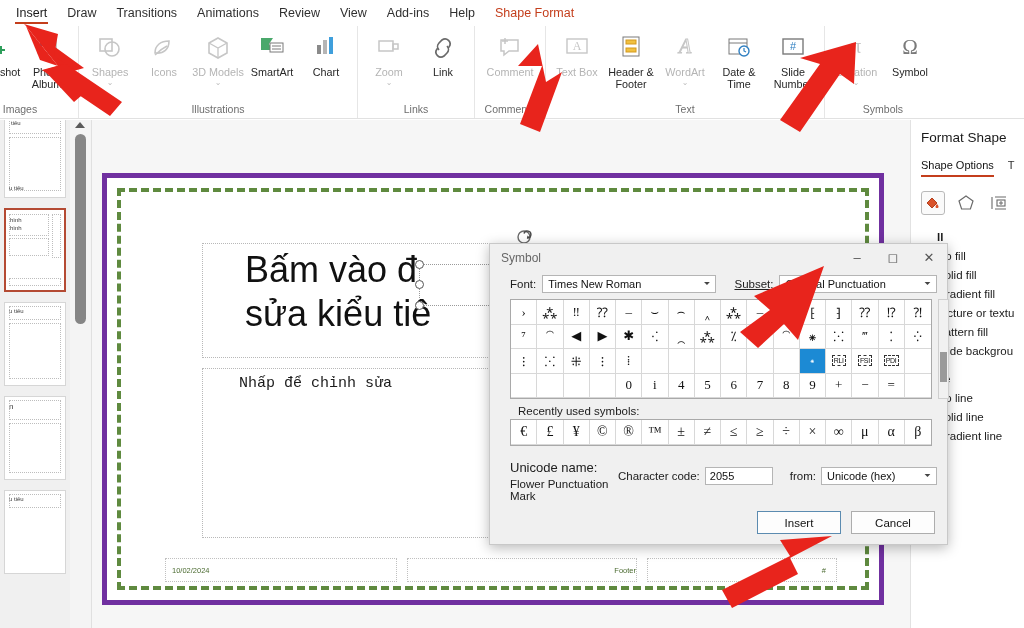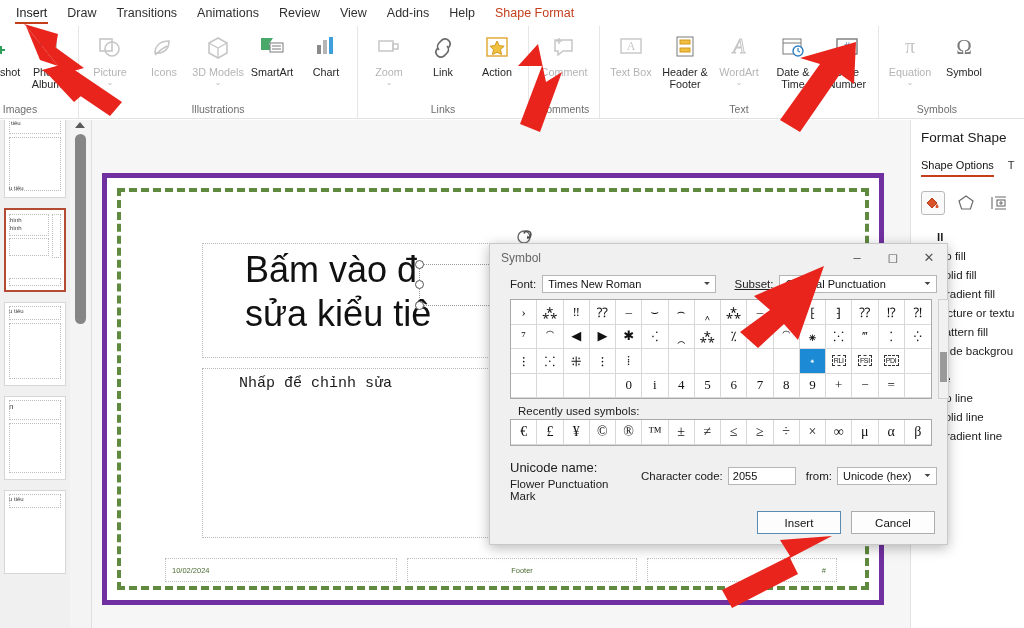--- a/index.html
+++ b/index.html
@@ -133,21 +133,21 @@
     position:absolute; left:36px; top:6px; font-size:15px; color:#1a1a1a;
     white-space:nowrap;
     font-family:Liberation Mono, monospace;
   }
   .foot {
     position:absolute; bottom:18px; height:24px;
     border:1px dotted #c0c0c0;
     font-size:7.5px; color:#4a6a30; display:flex; align-items:center;
   }
   .foot.date { left:58px; width:232px; padding-left:6px; }
-  .foot.text { left:300px; width:230px; justify-content:center;margin-top:32px; }
+  .foot.text { left:300px; width:230px; justify-content:flex-end;margin-top:32px; }
   .foot.num  { left:540px; width:190px; justify-content:flex-end; padding-right:10px; }
 
   
   .seltb {
     position:absolute; left:312px; top:86px; width:210px; height:42px;
     border:1px dotted #9a9a9a;
   }
   .hnd {
     position:absolute; width:9px; height:9px; border-radius:50%;
     background:#ffffff; border:1.2px solid #555;
@@ -294,21 +294,21 @@
 
     <div class="rgroup">
       <div class="gitems">
         <div class="rbtn disabled">
           <div class="ico">
             <svg width="30" height="30" viewBox="0 0 30 30">
               <rect x="5" y="6" width="12" height="12" fill="none" stroke="#c6c6c6" stroke-width="1.6"></rect>
               <circle cx="17" cy="16" r="7" fill="none" stroke="#c6c6c6" stroke-width="1.6"></circle>
             </svg>
           </div>
-          <div class="cap">Picture</div>
+          <div class="cap">Shapes</div>
           <div class="chev">⌄</div>
         </div>
         <div class="rbtn disabled">
           <div class="ico">
             <svg width="30" height="30" viewBox="0 0 30 30">
               <path d="M6 20c0-8 6-12 14-12 0 8-5 13-14 12z" fill="none" stroke="#c6c6c6" stroke-width="1.6"></path>
               <path d="M6 22c4-4 8-7 12-9" fill="none" stroke="#c6c6c6" stroke-width="1.4"></path>
             </svg>
           </div>
           <div class="cap">Icons</div>
@@ -360,29 +360,20 @@
           <div class="chev">⌄</div>
         </div>
         <div class="rbtn">
           <div class="ico">
             <svg width="30" height="30" viewBox="0 0 30 30">
               <path d="M11 17a5 5 0 010-7l3-3a5 5 0 017 7l-1 1" fill="none" stroke="#6a6a6a" stroke-width="1.7"></path>
               <path d="M19 13a5 5 0 010 7l-3 3a5 5 0 01-7-7l1-1" fill="none" stroke="#6a6a6a" stroke-width="1.7"></path>
             </svg>
           </div>
           <div class="cap">Link</div>
-        </div>
-        <div class="rbtn">
-          <div class="ico">
-            <svg width="30" height="30" viewBox="0 0 30 30">
-              <rect x="5" y="5" width="20" height="18" fill="none" stroke="#e0a52e" stroke-width="1.4"></rect>
-              <path d="M15 8l2.2 4.6 5 .6-3.7 3.4 1 5-4.5-2.5-4.5 2.5 1-5L8 13.2l5-.6z" fill="#f0c040" stroke="#d49a1e"></path>
-            </svg>
-          </div>
-          <div class="cap">Action</div>
         </div>
       </div>
       <div class="glabel">Links</div>
     </div>
 
     <div class="rgroup">
       <div class="gitems">
         <div class="rbtn wide disabled">
           <div class="ico">
             <svg width="30" height="30" viewBox="0 0 30 30">
@@ -749,22 +740,22 @@
       <div class="row" style="align-items:flex-start; margin-top:7px;">
         <div style="width:200px;">
           <div class="uname">Unicode name:</div>
           <div class="uval">Flower Punctuation Mark</div>
         </div>
         <div style="margin-top:14px; display:flex; align-items:center; gap:5px;">
           <span class="lbl">Character code:</span>
           <div class="codebox">
             <span>2055</span>
           </div>
-          <span class="lbl" style="margin-left:5px;">from:</span>
-          <div class="combo" style="width:100px;">
+          <span class="lbl" style="margin-left:12px;">from:</span>
+          <div class="combo" style="width:116px;">
             <span>Unicode (hex)</span>
             <span class="arr">⏷</span>
           </div>
         </div>
       </div>
     </div>
 
     <div class="dlgbtns">
       <div class="dbtn primary">Insert</div>
       <div class="dbtn">Cancel</div>

